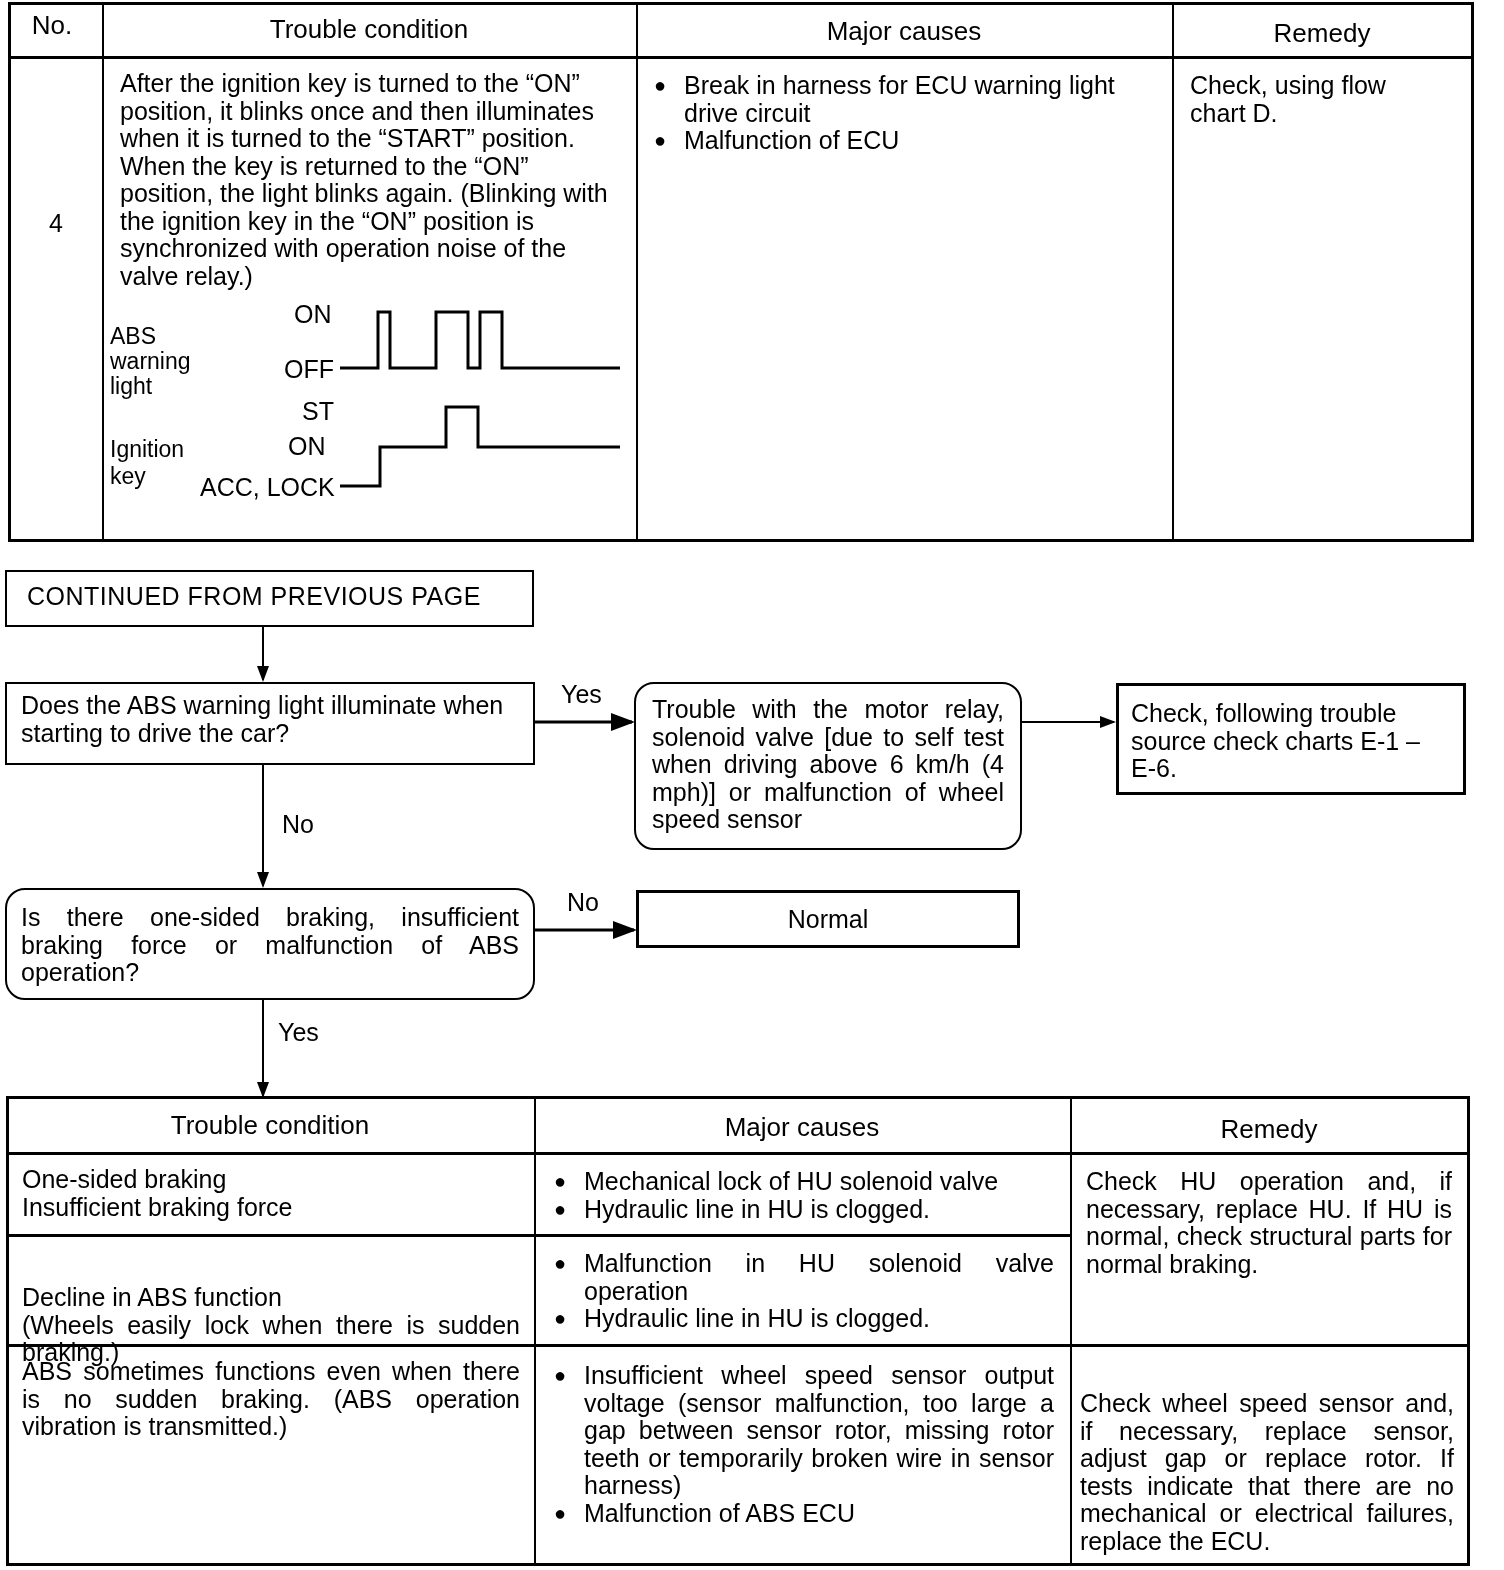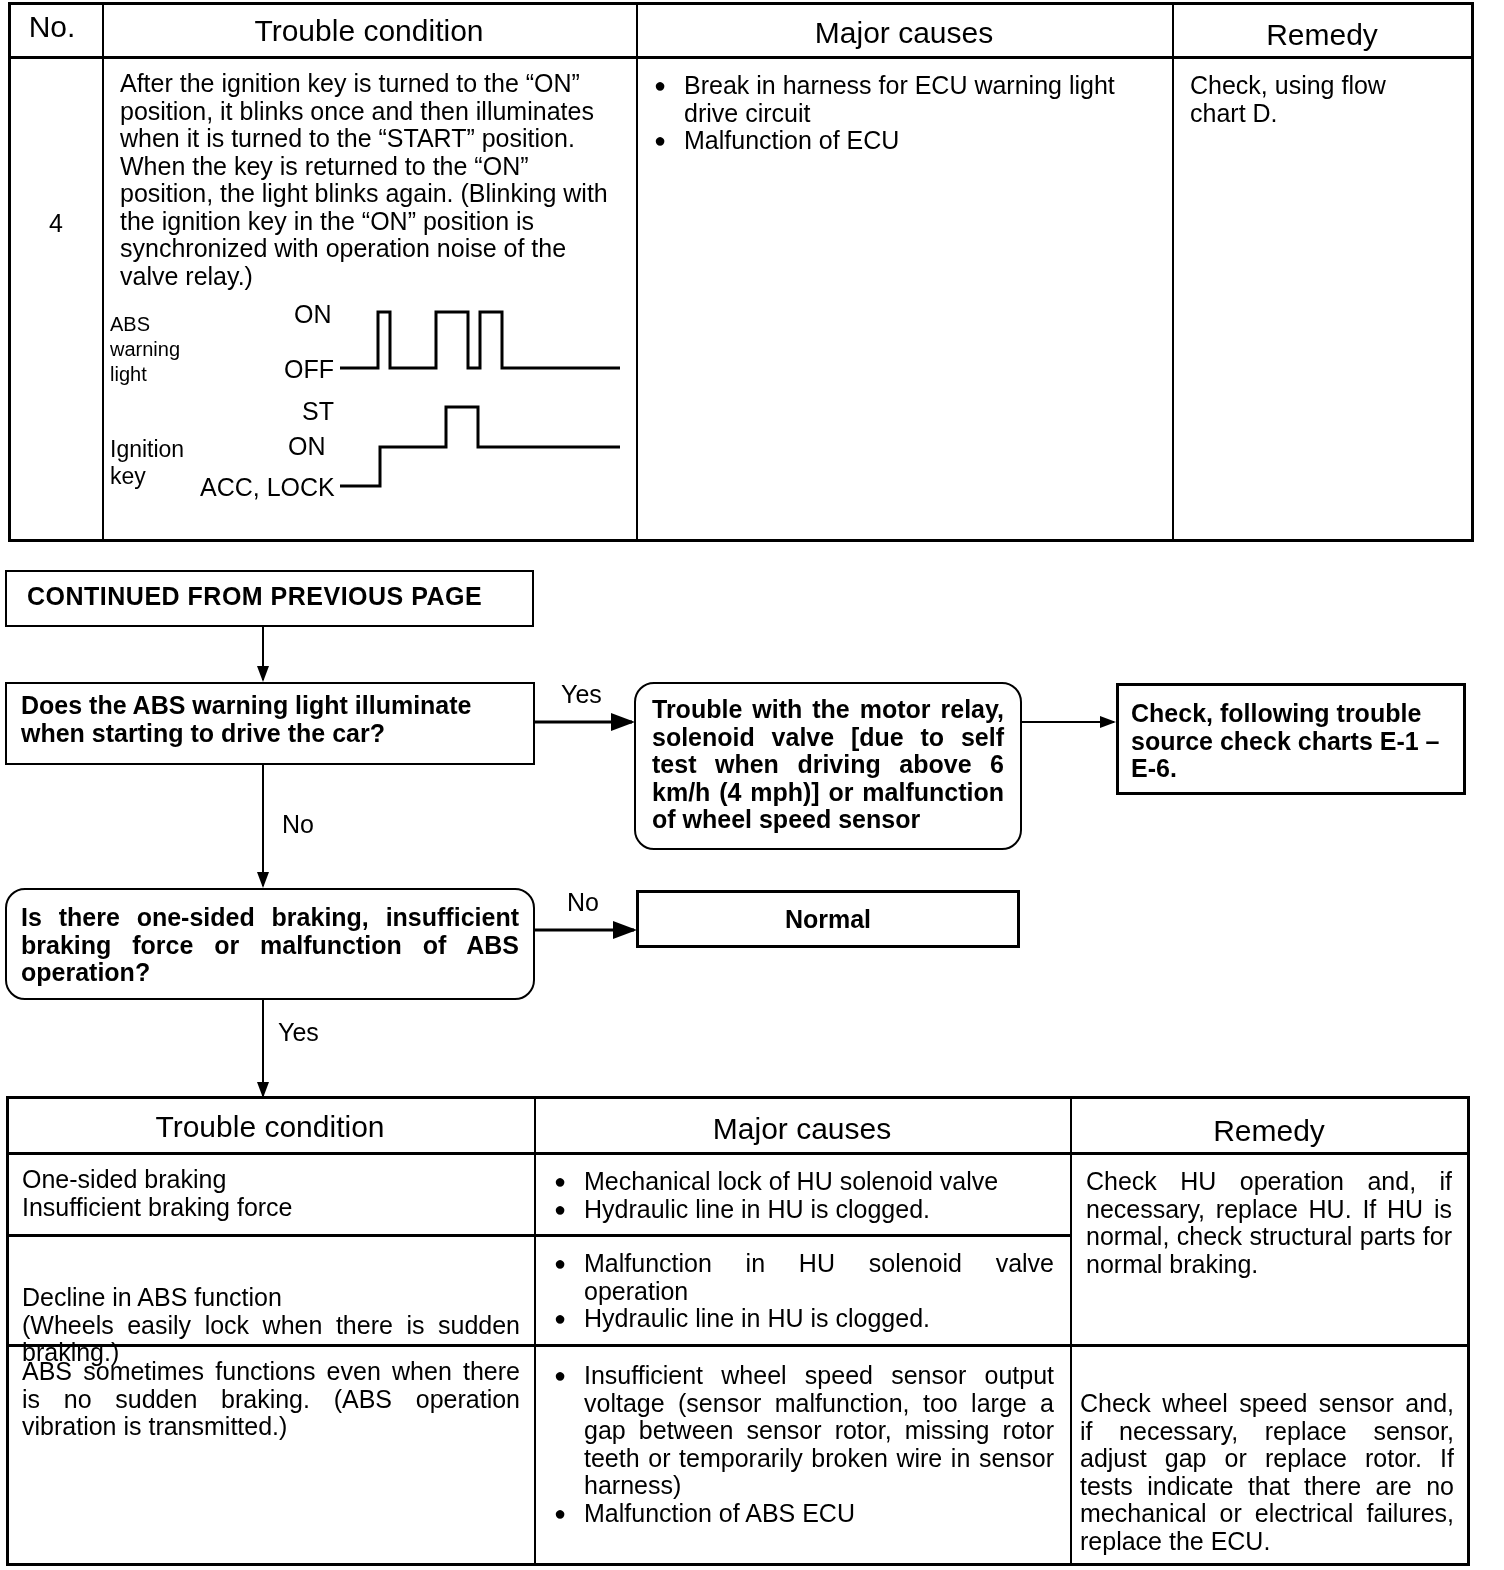--- a/index.html
+++ b/index.html
@@ -3,22 +3,22 @@
 <meta charset="utf-8">
 <style>
   html, body { margin:0; padding:0; background:#fff; }
   body { width:1504px; height:1570px; position:relative; overflow:hidden;
          font-family:"Liberation Sans", sans-serif; color:#000; }
   .abs { position:absolute; }
   .t { font-size:25px; line-height:27.5px; }
   .tbl { position:absolute; border:3px solid #000; box-sizing:border-box; }
   .vline { position:absolute; width:2px; background:#000; }
   .hline { position:absolute; height:2px; background:#000; }
-  .box { position:absolute; border:2px solid #000; box-sizing:border-box; background:#fff;font-weight:bold; }
-  .hdr { position:absolute; text-align:center; font-size:30px; }
+  .box { position:absolute; border:2px solid #000; box-sizing:border-box; background:#fff; }
+  .hdr { position:absolute; text-align:center; font-size:26px; }
   .bul { position:relative; padding-left:30px; }
   .bul::before { content:"\25CF"; position:absolute; left:0; top:0; font-size:20px; }
   .just { text-align:justify;border-radius:20px; }
   .lbl { position:absolute; font-size:25px; }
   svg { position:absolute; left:0; top:0; }
 </style>
 </head>
 <body>
 
 <div class="tbl" style="left:8px;top:2px;width:1466px;height:540px;"></div>
@@ -35,21 +35,21 @@
 <div class="abs t" style="left:12px;top:210px;width:88px;text-align:center;">4</div>
 <div class="abs t" style="left:120px;top:70px;width:500px;">After the ignition key is turned to the “ON” position, it blinks once and then illuminates when it is turned to the “START” position. When the key is returned to the “ON” position, the light blinks again. (Blinking with the ignition key in the “ON” position is synchronized with operation noise of the valve relay.)</div>
 
 <div class="abs t" style="left:654px;top:72px;width:500px;">
   <div class="bul">Break in harness for ECU warning light drive circuit</div>
   <div class="bul">Malfunction of ECU</div>
 </div>
 <div class="abs t" style="left:1190px;top:72px;width:250px;">Check, using flow chart D.</div>
 
 <div>
-  <div class="lbl" style="left:110px;top:312px;line-height:25px;font-size:20px;">
+  <div class="lbl" style="left:110px;top:324px;line-height:25px;font-size:23px;">
     <div>ABS</div>
     <div>warning</div>
     <div>light</div>
   </div>
   <div class="lbl" style="left:110px;top:436px;line-height:27px;font-size:23px;">
     <div>Ignition</div>
     <div>key</div>
   </div>
   <div class="lbl" style="left:294px;top:300px;">ON</div>
   <div class="lbl" style="left:284px;top:355px;">OFF</div>

